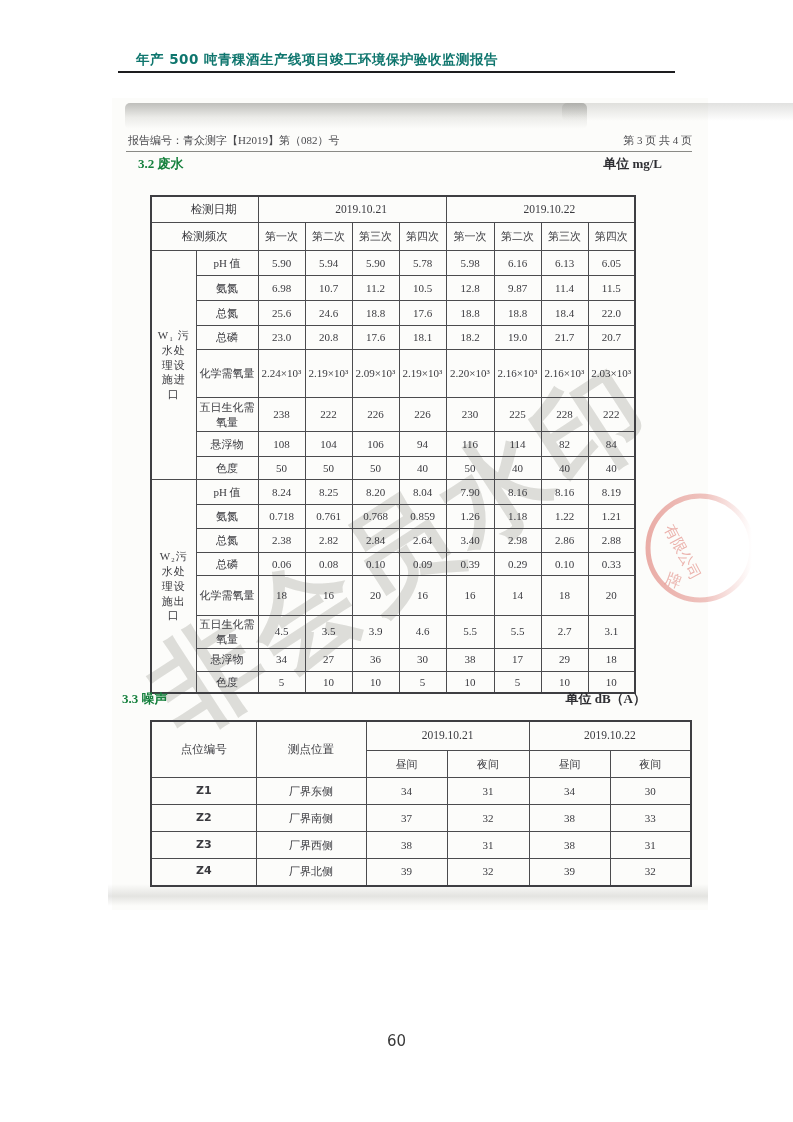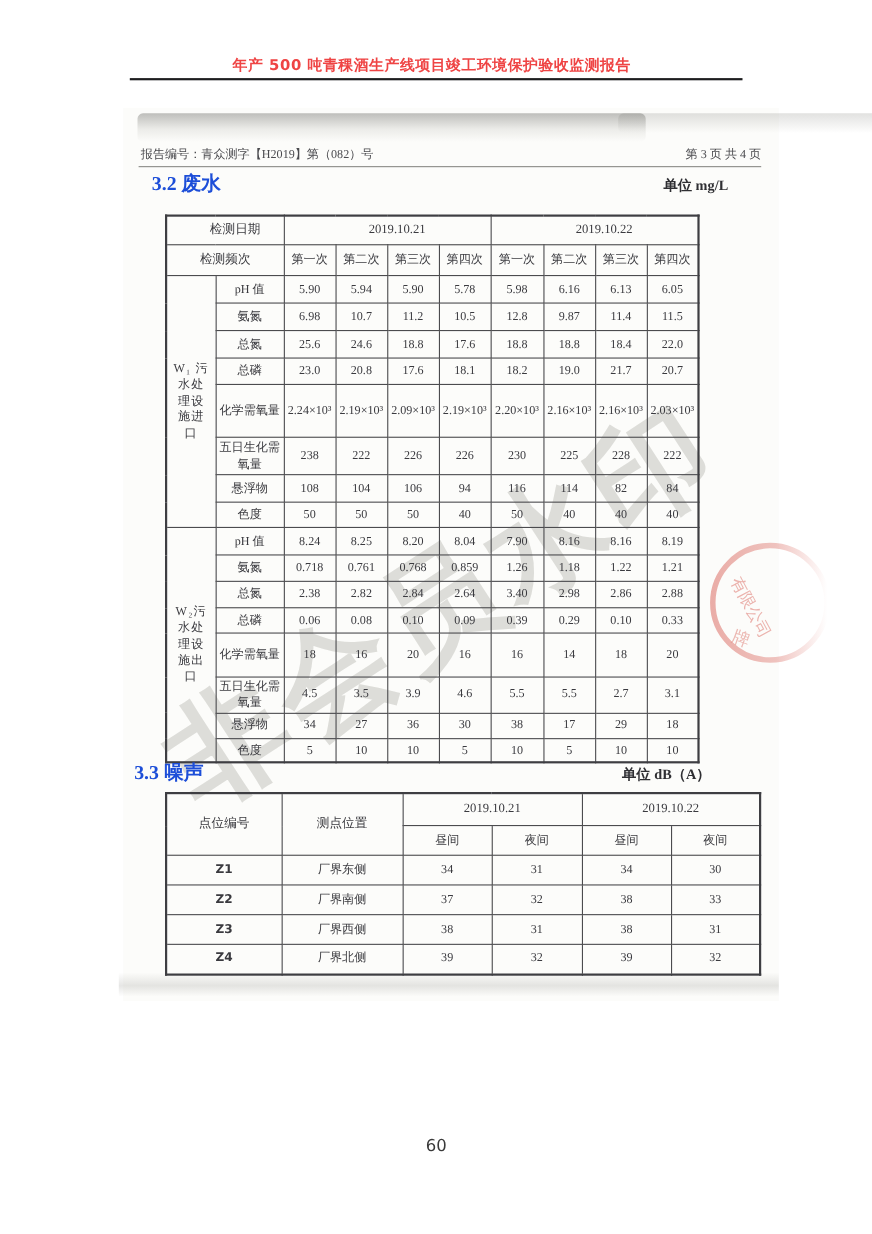--- a/index.html
+++ b/index.html
@@ -1,43 +1,43 @@
 <!DOCTYPE html>
 <html><head>
 <meta charset="utf-8">
 <style>
   html,body{margin:0;padding:0;background:#ffffff;}
   .canvas{position:relative;width:793px;height:1122px;background:#ffffff;overflow:hidden;
           font-family:"Liberation Serif","DejaVu Serif",serif;color:#35353a;}
 
   
-  .doc-title{position:absolute;left:115px;top:51px;width:555px;text-align:center;
+  .doc-title{position:absolute;left:136px;top:51px;width:555px;
              font-family:"DejaVu Sans","Liberation Sans",sans-serif;font-weight:bold;
-             font-size:13.5px;color:#ef4444;letter-spacing:.5px;}
+             font-size:13.5px;color:#0f766e;letter-spacing:.5px;}
   .title-rule{position:absolute;left:118px;top:71px;width:557px;height:2px;background:#1d1d1f;}
 
   
   .scan{position:absolute;left:112px;top:98px;width:596px;height:812px;background:#fcfcfa;}
   .shadow-top{position:absolute;left:13px;top:5px;width:462px;height:26px;border-radius:5px;
               background:linear-gradient(to bottom,rgba(105,105,100,.42),rgba(160,160,152,.18) 55%,rgba(0,0,0,0));}
   .shadow-top2{position:absolute;left:450px;top:5px;width:240px;height:18px;border-radius:5px;
                background:linear-gradient(to bottom,rgba(120,120,114,.22),rgba(0,0,0,0));}
   .shadow-bottom{position:absolute;left:-4px;top:786px;width:600px;height:22px;
                  background:linear-gradient(to bottom,rgba(0,0,0,0),rgba(130,130,124,.20) 55%,rgba(0,0,0,0));}
 
   
   .report-line{position:absolute;left:16px;top:35px;width:564px;display:flex;justify-content:space-between;
                font-size:11px;color:#4a4a4e;}
   .report-rule{position:absolute;left:14px;top:53px;width:566px;height:1px;background:#8a8a86;}
 
   
   .sec-row{position:absolute;width:524px;display:flex;justify-content:space-between;align-items:baseline;}
   .sec-32{left:26px;top:57px;}
   .sec-33{left:10px;top:592px;}
-  .sec-title{font-weight:bold;font-size:18px;color:#1d4ed8;}
+  .sec-title{font-weight:bold;font-size:13px;color:#15803d;}
   .sec-unit{font-weight:bold;font-size:13px;color:#2f2f33;}
 
   
   table{border-collapse:collapse;table-layout:fixed;position:absolute;background:transparent;}
   .t1{left:38px;top:97px;width:486px;}
   .t2{left:38px;top:622px;width:540px;}
   td{border:1px solid #4b4b4e;text-align:center;vertical-align:middle;
      font-size:11px;color:#3a3a3f;padding:1px 2px;line-height:1.35;overflow:hidden;}
   .t1 td,.t2 td{background:transparent;}
   table{border:2px solid #3e3e42;}

